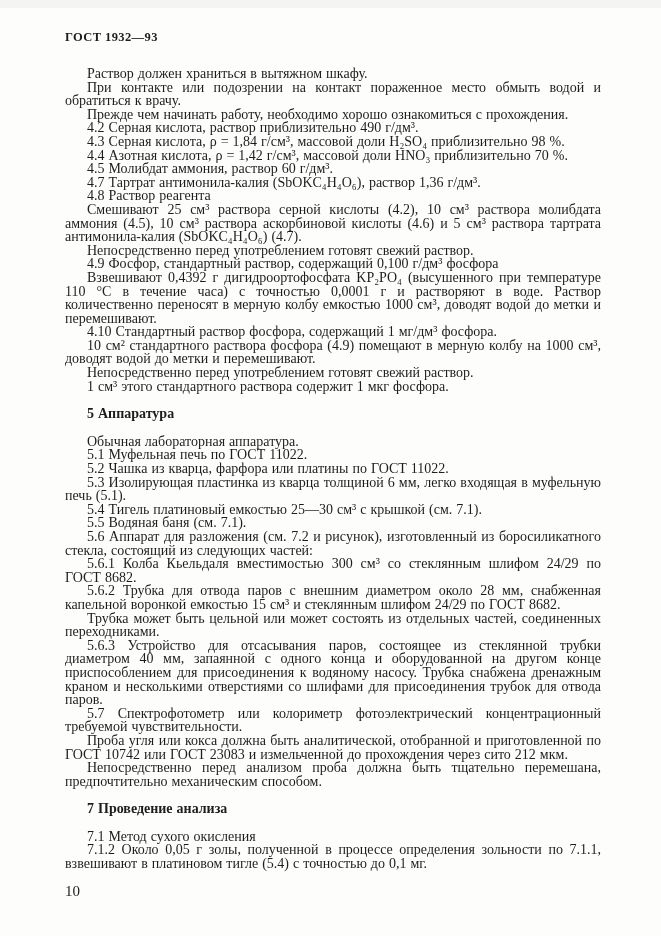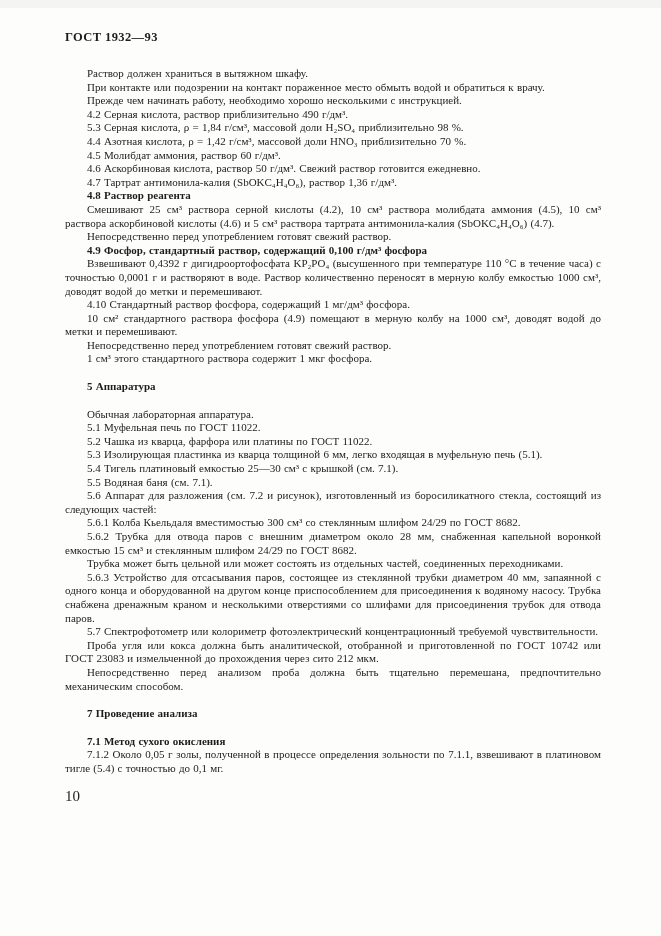--- a/index.html
+++ b/index.html
@@ -20,55 +20,54 @@
     overflow: hidden;
   }
   .doc-header {
     font-weight: bold;
     font-size: 12.5px;
     letter-spacing: 0.4px;
     margin: 0 0 22px 0;
   }
   .doc-body p {
     margin: 0;
-    font-size: 11px;
+    font-size: 14px;
     line-height: 13.6px;
     text-align: justify;
     text-align-last: left;
     text-indent: 22px;
     word-spacing: 0.5px;
   }
   .doc-body p.bold {
-    font-weight: bold;
+    font-weight: normal;
   }
   .doc-body p.section {
     font-weight: bold;
     margin: 14px 0 14px 0;
   }
   .page-number {
     font-size: 15px;
     line-height: 13.6px;
     margin-top: 14px;
   }
 </style>
 </head>
 <body>
 
 <div class="page">
   <div class="doc-header">ГОСТ 1932—93</div>
 
   <main class="doc-body">
       <p class="body">Раствор должен храниться в вытяжном шкафу.</p>
       <p class="body">При контакте или подозрении на контакт пораженное место обмыть водой и обратиться к врачу.</p>
-      <p class="body">Прежде чем начинать работу, необходимо хорошо несколькими с инструкцией.</p>
+      <p class="body">Прежде чем начинать работу, необходимо хорошо ознакомиться с прохождения.</p>
       <p class="body">4.2 Серная кислота, раствор приблизительно 490 г/дм³.</p>
-      <p class="body">5.3 Серная кислота, ρ = 1,84 г/см³, массовой доли H₂SO₄ приблизительно 98 %.</p>
+      <p class="body">4.3 Серная кислота, ρ = 1,84 г/см³, массовой доли H₂SO₄ приблизительно 98 %.</p>
       <p class="body">4.4 Азотная кислота, ρ = 1,42 г/см³, массовой доли HNO₃ приблизительно 70 %.</p>
       <p class="body">4.5 Молибдат аммония, раствор 60 г/дм³.</p>
-      <p class="body">4.6 Аскорбиновая кислота, раствор 50 г/дм³. Свежий раствор готовится ежедневно.</p>
       <p class="body">4.7 Тартрат антимонила-калия (SbOKC₄H₄O₆), раствор 1,36 г/дм³.</p>
       <p class="bold">4.8 Раствор реагента</p>
       <p class="body">Смешивают 25 см³ раствора серной кислоты (4.2), 10 см³ раствора молибдата аммония (4.5), 10 см³ раствора аскорбиновой кислоты (4.6) и 5 см³ раствора тартрата антимонила-калия (SbOKC₄H₄O₆) (4.7).</p>
       <p class="body">Непосредственно перед употреблением готовят свежий раствор.</p>
       <p class="bold">4.9 Фосфор, стандартный раствор, содержащий 0,100 г/дм³ фосфора</p>
       <p class="body">Взвешивают 0,4392 г дигидроортофосфата KP₂PO₄ (высушенного при температуре 110 °С в течение часа) с точностью 0,0001 г и растворяют в воде. Раствор количественно переносят в мерную колбу емкостью 1000 см³, доводят водой до метки и перемешивают.</p>
       <p class="body">4.10 Стандартный раствор фосфора, содержащий 1 мг/дм³ фосфора.</p>
       <p class="body">10 см² стандартного раствора фосфора (4.9) помещают в мерную колбу на 1000 см³, доводят водой до метки и перемешивают.</p>
       <p class="body">Непосредственно перед употреблением готовят свежий раствор.</p>
       <p class="body">1 см³ этого стандартного раствора содержит 1 мкг фосфора.</p>

